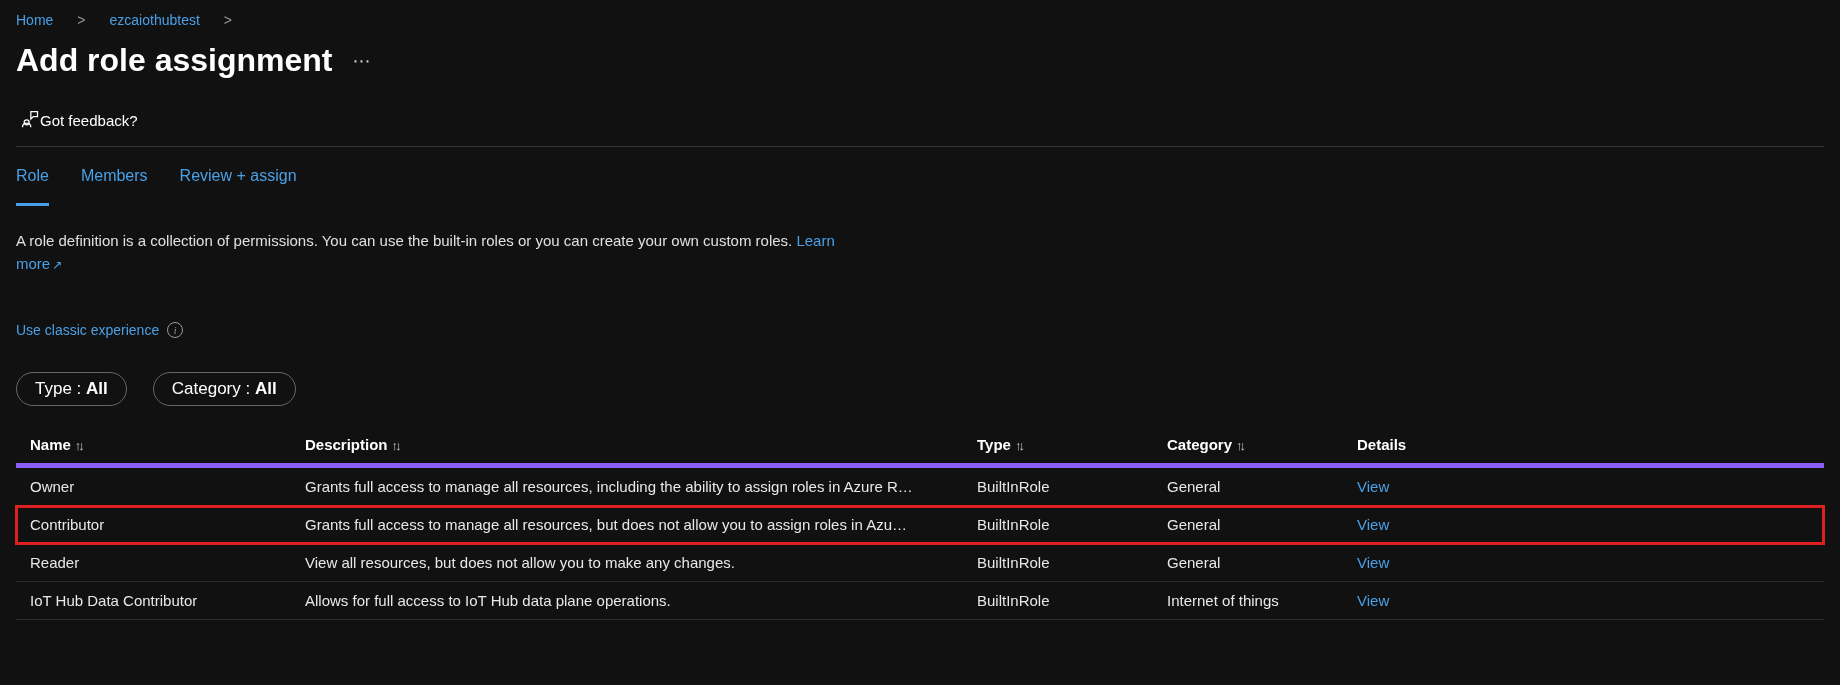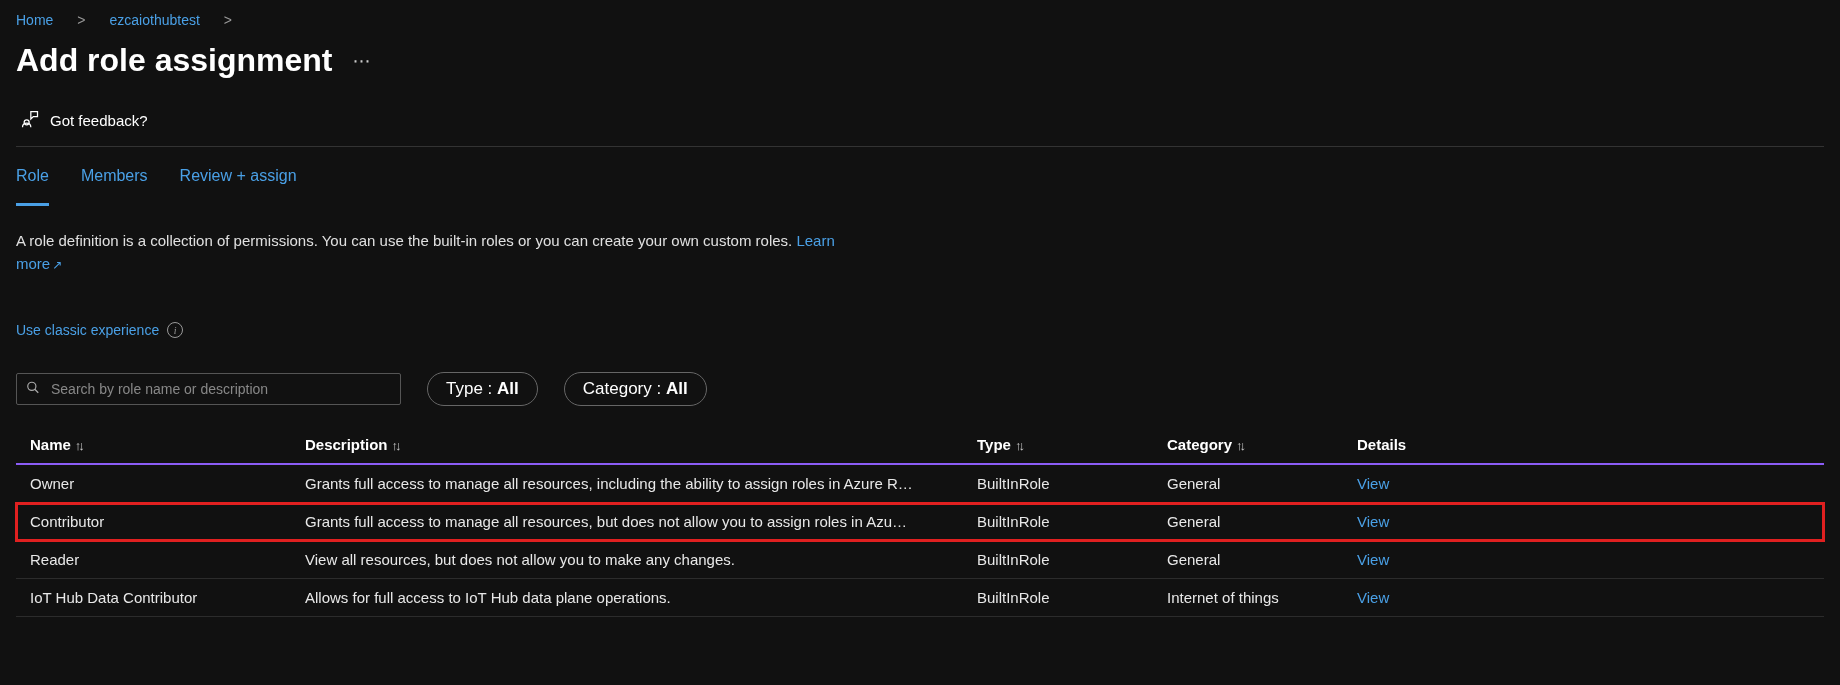--- a/index.html
+++ b/index.html
@@ -46,21 +46,20 @@
     }
     .ellipsis-btn {
       color: #cccccc;
       font-size: 18px;
       cursor: pointer;
       letter-spacing: 1px;
     }
     .feedback-row {
       display: flex;
       align-items: center;
-      gap: 10px;
       color: #ffffff;
       padding: 10px 4px 14px 4px;
       border-bottom: 1px solid #333333;
       cursor: pointer;
       font-size: 15px;
     }
     .feedback-icon svg {
       width: 20px;
       height: 20px;
     }
@@ -153,21 +152,21 @@
       cursor: pointer;
     }
     .pill .bold {
       font-weight: 700;
     }
     .table {
       width: 100%;
     }
     .thead {
       display: flex;
-      border-bottom: 2px solid #8b5cf6;
+      border-bottom: 5px solid #8b5cf6;
       padding: 10px 0 10px 14px;
       font-weight: 600;
       font-size: 15px;
     }
     .col-name { width: 275px; }
     .col-desc { width: 672px; }
     .col-type { width: 190px; }
     .col-cat { width: 190px; }
     .col-details { width: 200px; }
     .sort-icon {
@@ -240,29 +239,20 @@
       <span>Learn more</span><span class="ext-icon">↗</span>
     </span>
   </div>
 
   <div class="classic-row">
     <span class="inline-link">Use classic experience</span>
     <span class="info-icon">i</span>
   </div>
 
   <div class="filter-row">
-    <div class="search-wrap">
-      <span class="search-icon">
-        <svg width="14" height="14" viewBox="0 0 24 24" fill="none" stroke="currentColor" stroke-width="2">
-          <circle cx="10" cy="10" r="7"></circle>
-            <line x1="21" y1="21" x2="15" y2="15"></line>
-        </svg>
-      </span>
-      <input class="search-input" type="text" placeholder="Search by role name or description" style="">
-    </div>
     <button class="pill">
       <span>Type : </span><span class="bold">All</span>
     </button>
     <button class="pill">
       <span>Category : </span><span class="bold">All</span>
     </button>
   </div>
 
   <div class="table">
     <div class="thead">

